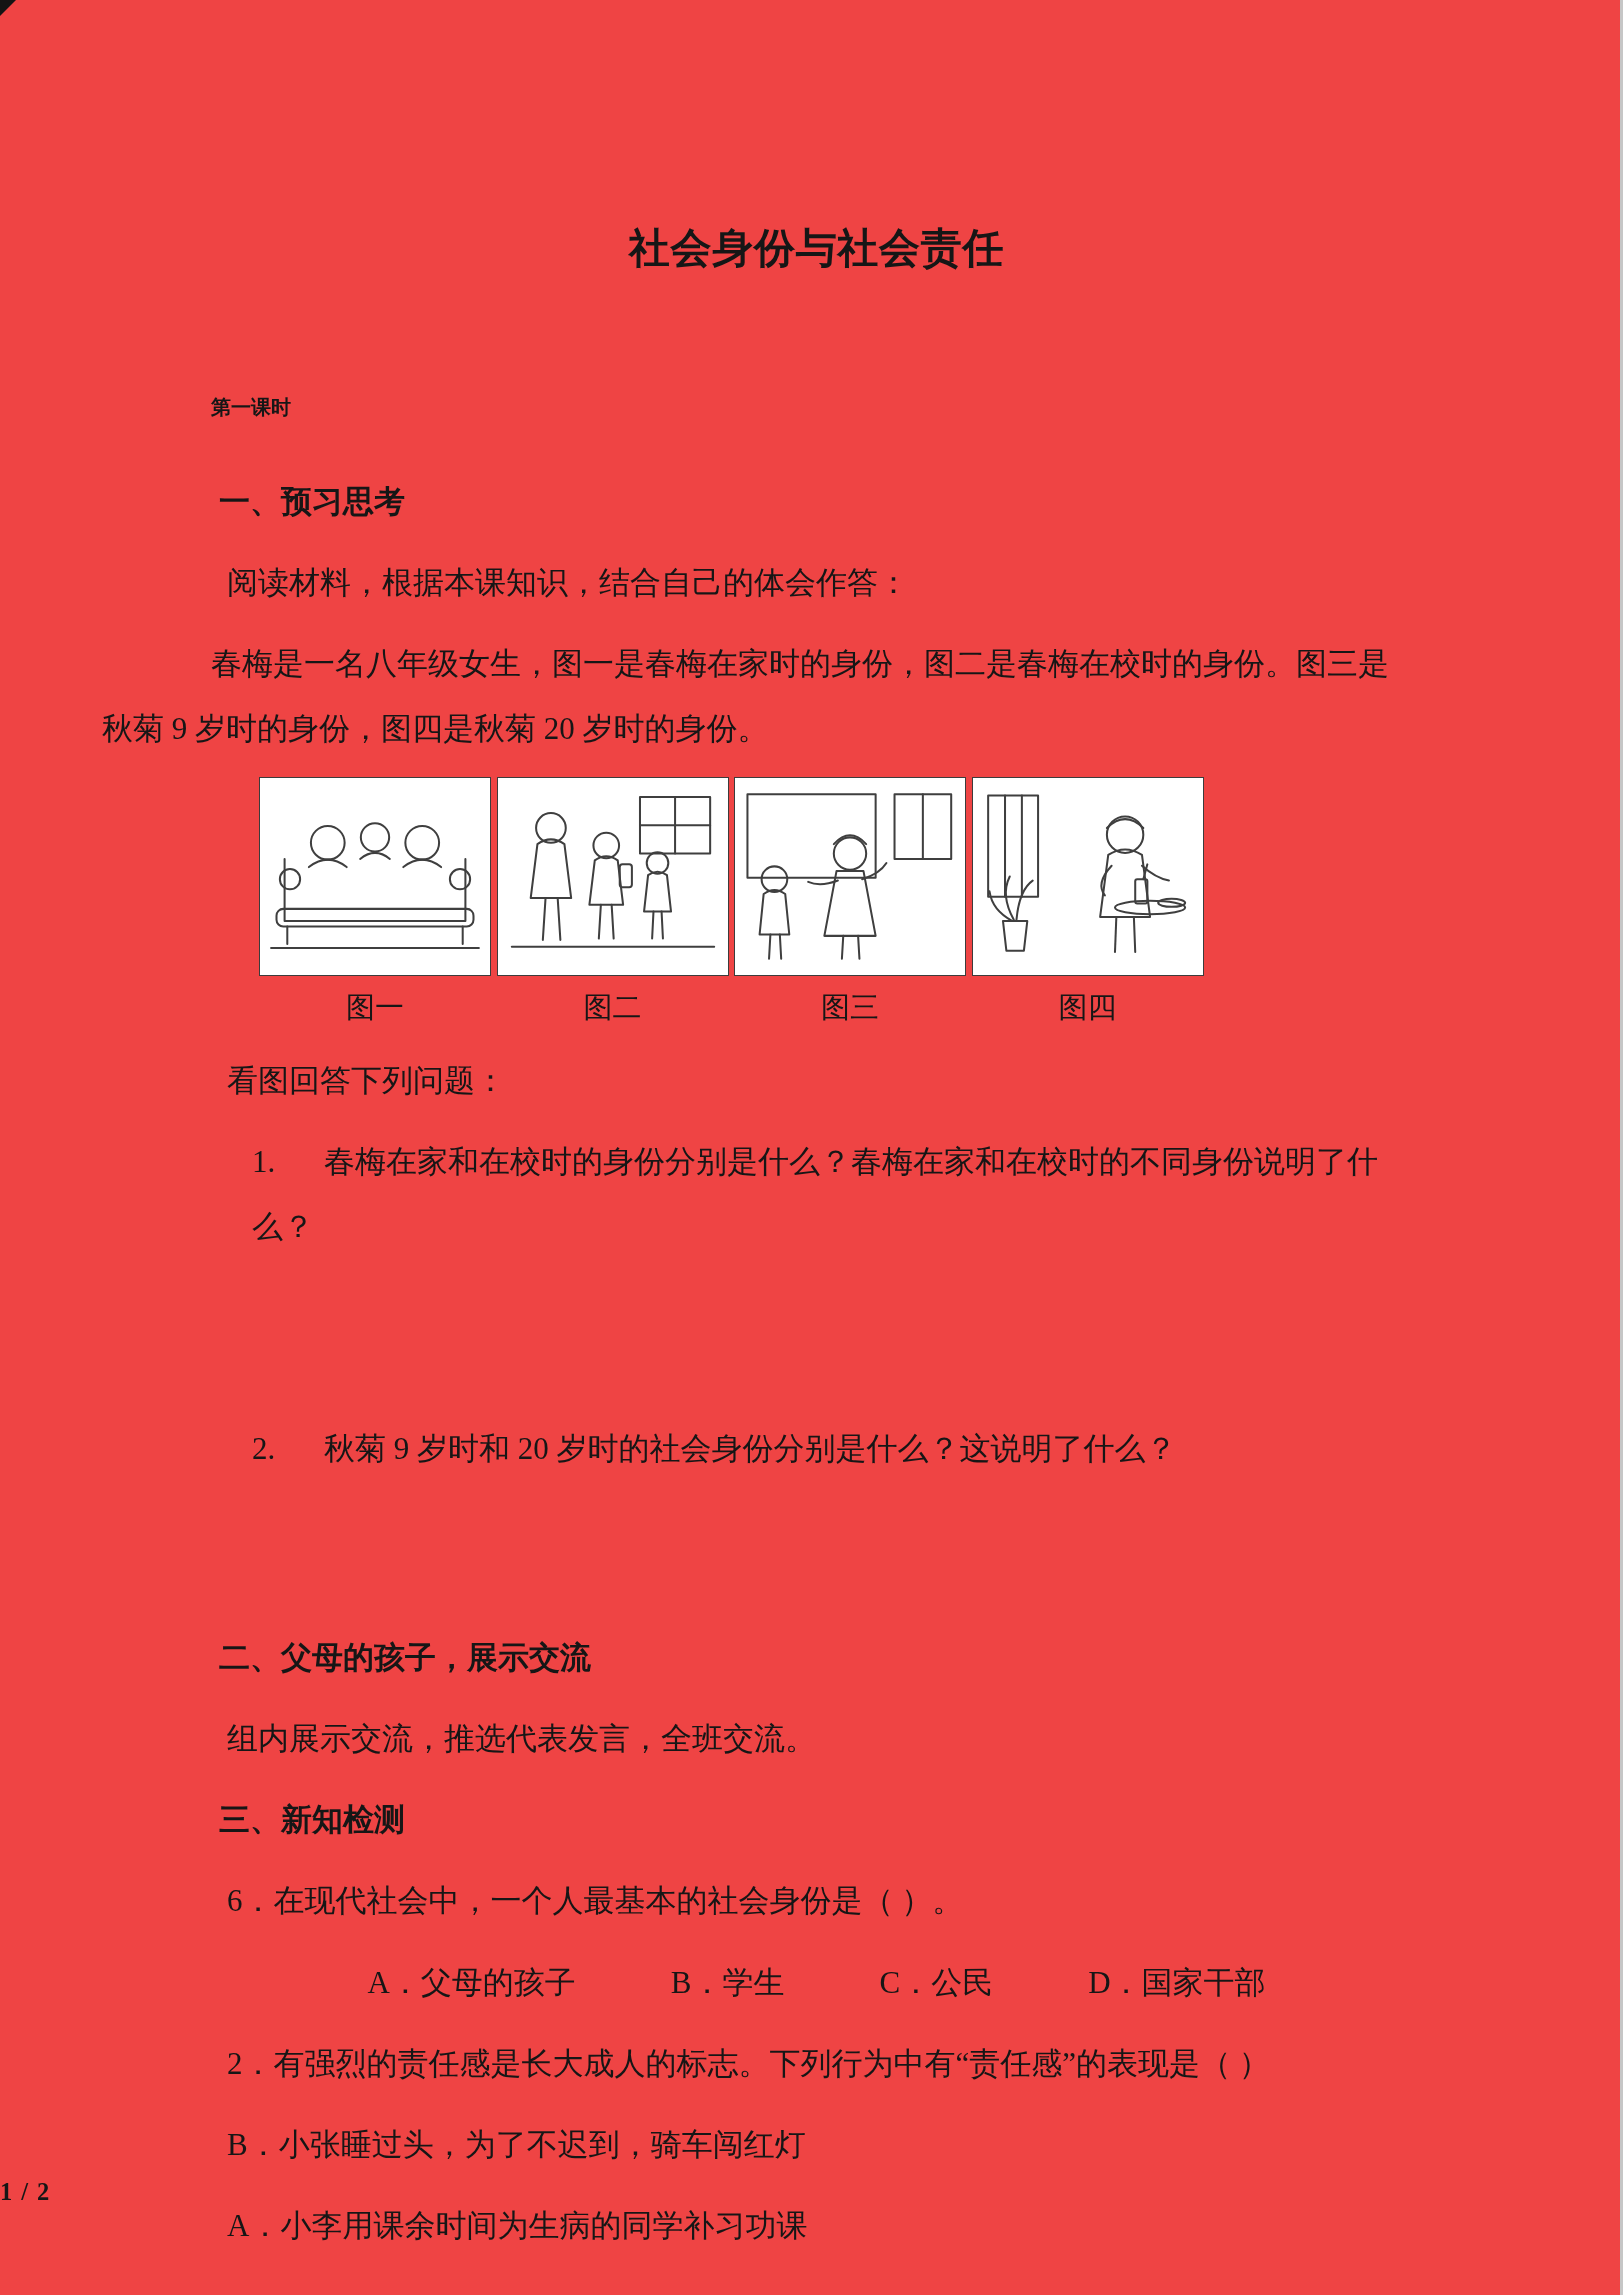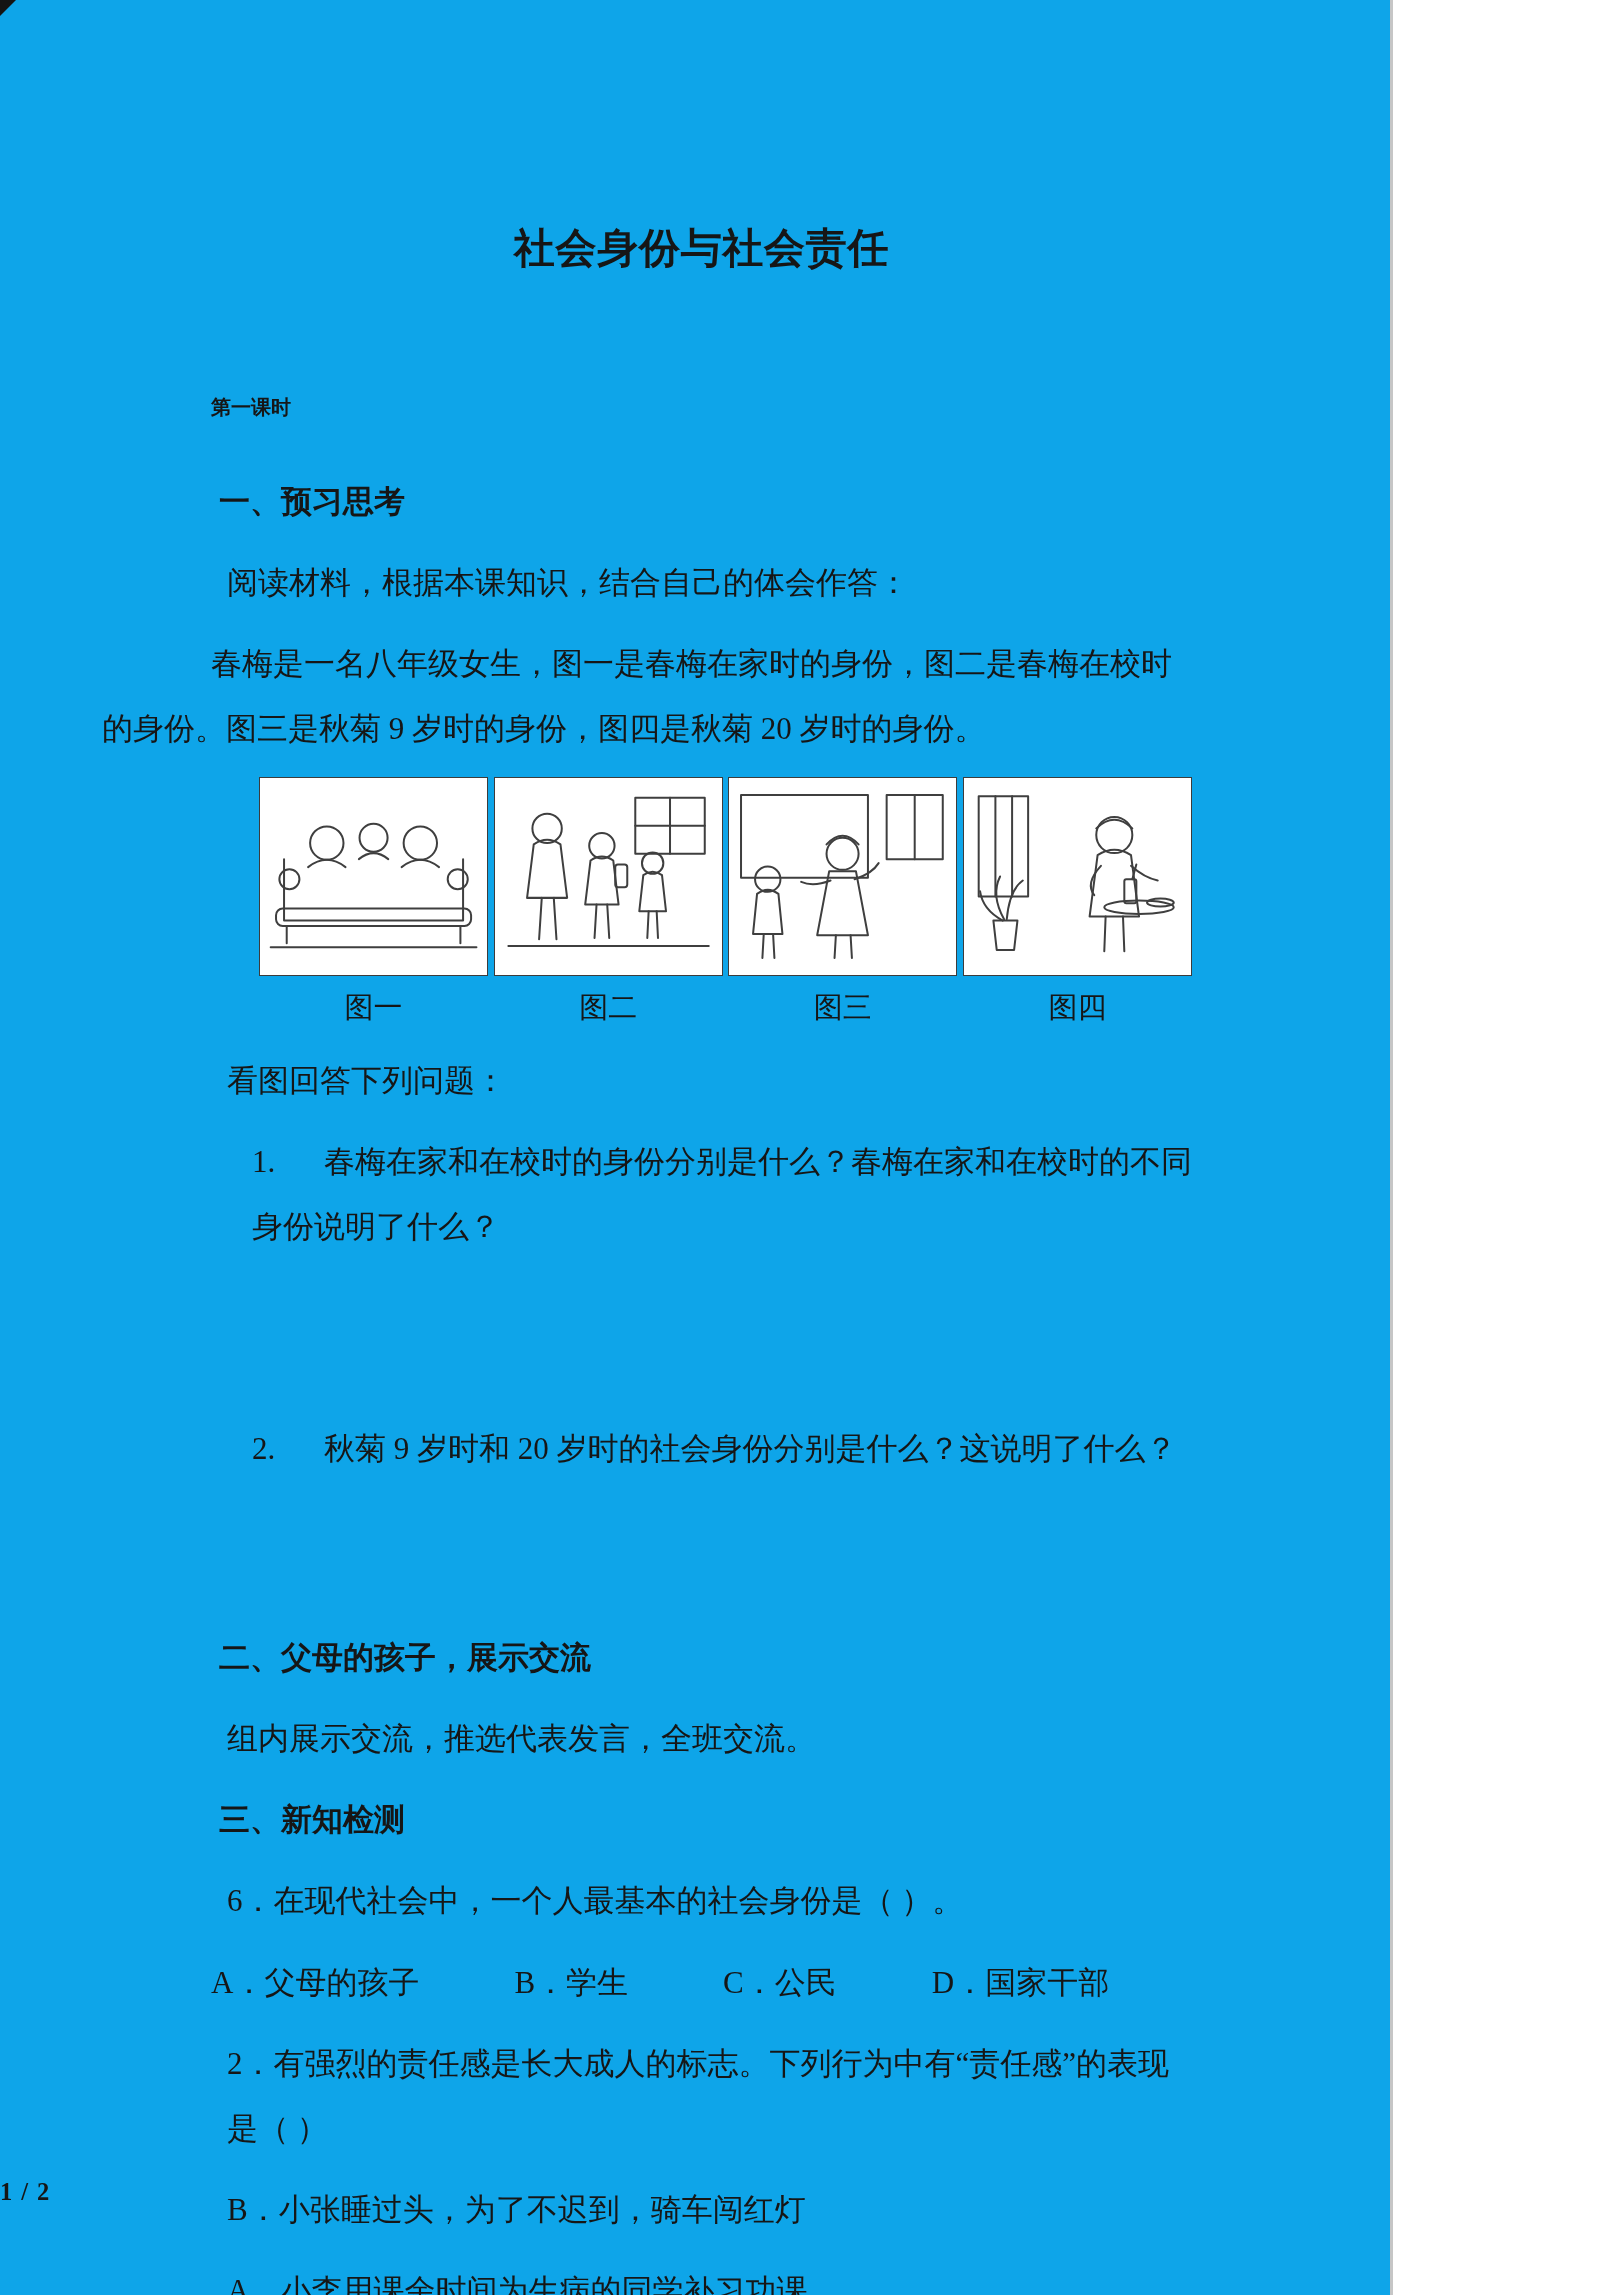--- a/index.html
+++ b/index.html
@@ -1,21 +1,21 @@
 <!DOCTYPE html>
 <html style="font-size:11px"><head>
 <meta charset="utf-8">
 <title>社会身份与社会责任</title>
 <style>
   html, body { margin: 0; padding: 0; background: #ffffff; }
   .page {
     position: relative;
-    width: 1393px;
+    width: 1623px;
     height: 2295px;
-    background: #0ea5e9;
+    background: #ef4444;
     font-family: "Liberation Serif", "DejaVu Serif", serif;
     color: #161616;
     overflow: hidden;
     box-sizing: border-box;
   }
   .scan-mark {
     position: absolute; top: 0; left: 0;
     width: 0; height: 0;
     border-top: 16.4px solid #141414;
     border-right: 16.4px solid transparent;
@@ -68,21 +68,21 @@
 
   .figcaps { display: flex; gap: 5.5px; margin: 10.2px 0 0 48px; }
   .figcap { width: 232px; text-align: center; font-size: 29px; line-height: 1.4; }
 
   .question { font-size: 31px; line-height: 2.1; padding-left: 41px; }
   .qnum { display: inline-block; width: 72px; }
 
   .answer-space-1 { height: 157px; }
   .answer-space-2 { height: 136px; }
 
-  .options { display: flex; gap: 95px; font-size: 31px; line-height: 2.1; }
+  .options { display: flex; gap: 95px; font-size: 31px; line-height: 2.1; justify-content: center; }
 
   .footer {
     position: absolute;
     bottom: 89px; left: 0;
     width: 100%;
     text-align: left;
     font-size: 24.5px;
     font-weight: 700;
     letter-spacing: 1.4px;
   }

